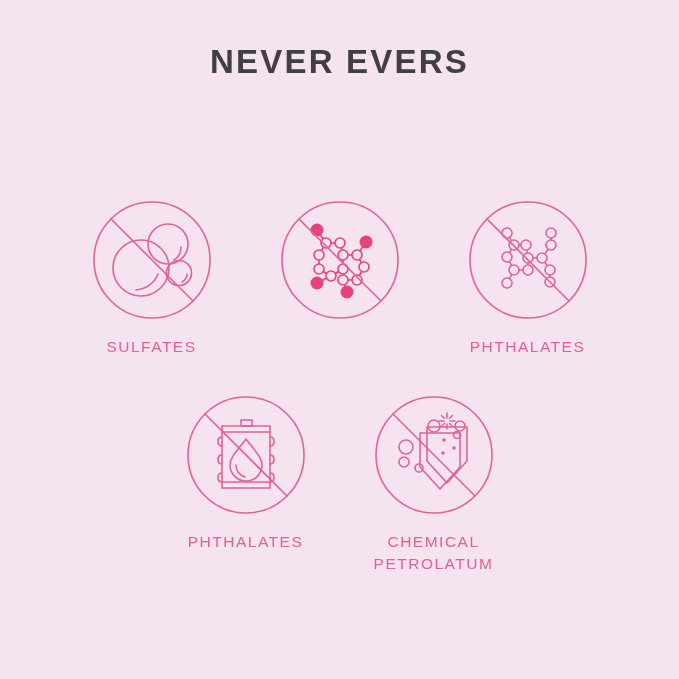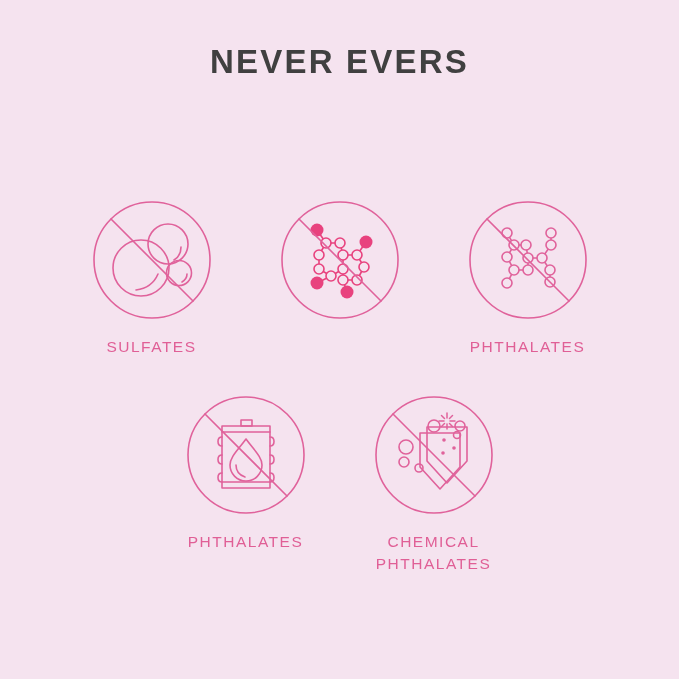--- a/index.html
+++ b/index.html
@@ -252,18 +252,18 @@
             <line x1="78" y1="28" x2="83" y2="28"></line>
             <line x1="69.5" y1="22.5" x2="72.5" y2="25.5"></line>
             <line x1="77.5" y1="30.5" x2="80.5" y2="33.5"></line>
             <line x1="80.5" y1="22.5" x2="77.5" y2="25.5"></line>
             <line x1="72.5" y1="30.5" x2="69.5" y2="33.5"></line>
           </g>
           <line x1="21" y1="21" x2="103" y2="103"></line>
         </svg>
       </span>
       <div class="cap">CHEMICAL
-PHTHALATES</div>
+PETROLATUM</div>
     </div>
 
   </div>
 
 </div>
 
 </body></html>

